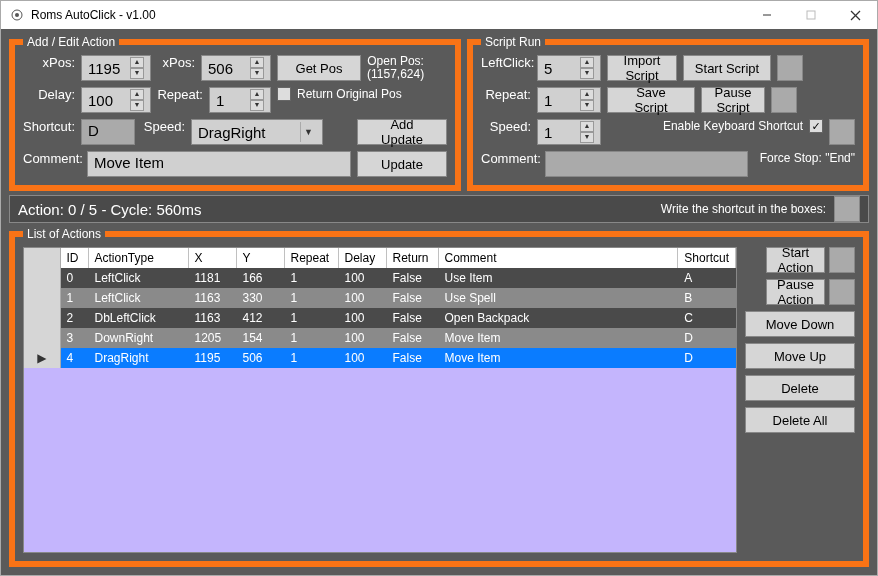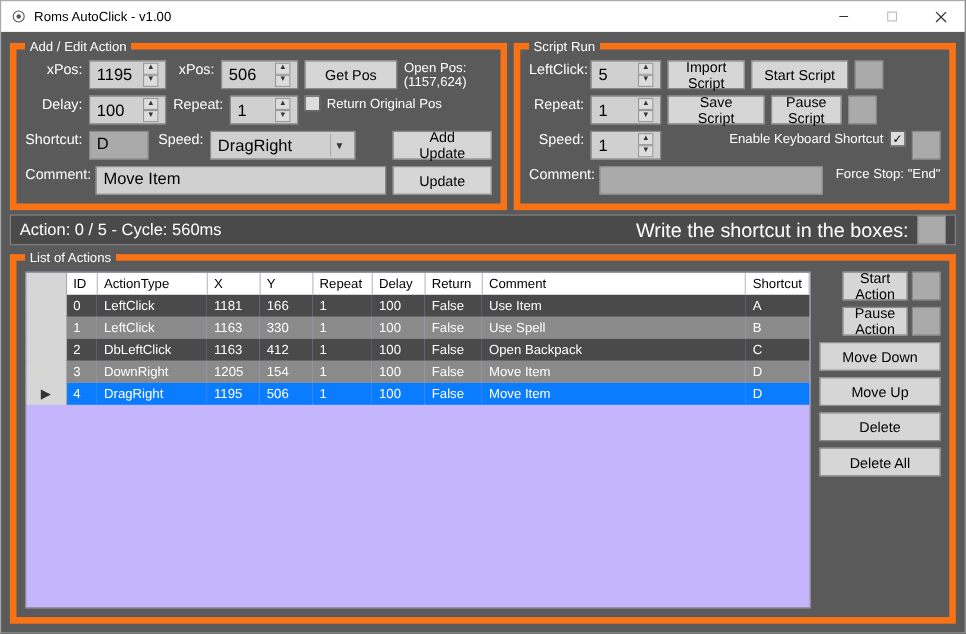--- a/index.html
+++ b/index.html
@@ -73,21 +73,21 @@
   }
   .combo { display: flex; align-items: center; justify-content: space-between; }
   .combo .caret {
     width: 16px; height: 100%; display: flex; align-items: center; justify-content: center;
     border-left: 1px solid #aaa; margin-left: 4px; font-size: 9px; color: #333;
   }
   .action-bar {
     height: 28px; background: #4a4a4a; border: 1px solid #888;
     display: flex; align-items: center; padding: 0 8px; font-size: 15px; color: #fff;
   }
-  .action-bar .right { margin-left: auto; display: flex; align-items: center; gap: 8px; font-size: 18px; }
+  .action-bar .right { margin-left: auto; display: flex; align-items: center; gap: 8px; font-size: 12px; }
   .list-fs { flex: 1; display: flex; flex-direction: row; }
   .list-body { flex: 1; display: flex; gap: 8px; }
   .grid-wrap { flex: 1; background: #c4b5fd; position: relative; overflow: hidden; border: 1px solid #888; }
   table.grid { width: 100%; border-collapse: collapse; font-size: 12px; color: #fff; }
   table.grid th {
     background: #fff; color: #000; font-weight: normal; text-align: left;
     padding: 3px 6px; border-right: 1px solid #c0c0c0; height: 20px;
   }
   table.grid td {
     padding: 3px 6px; border-right: 1px solid rgba(0,0,0,0); height: 20px;

